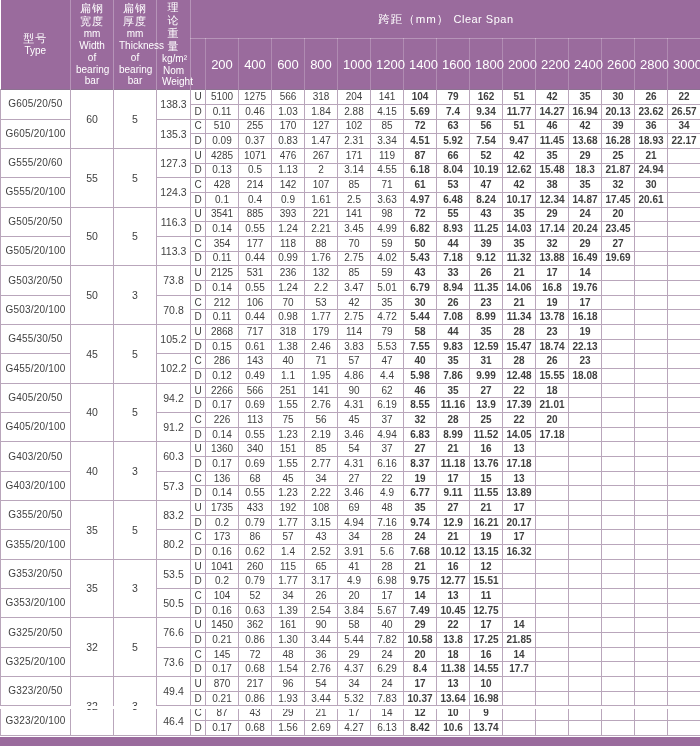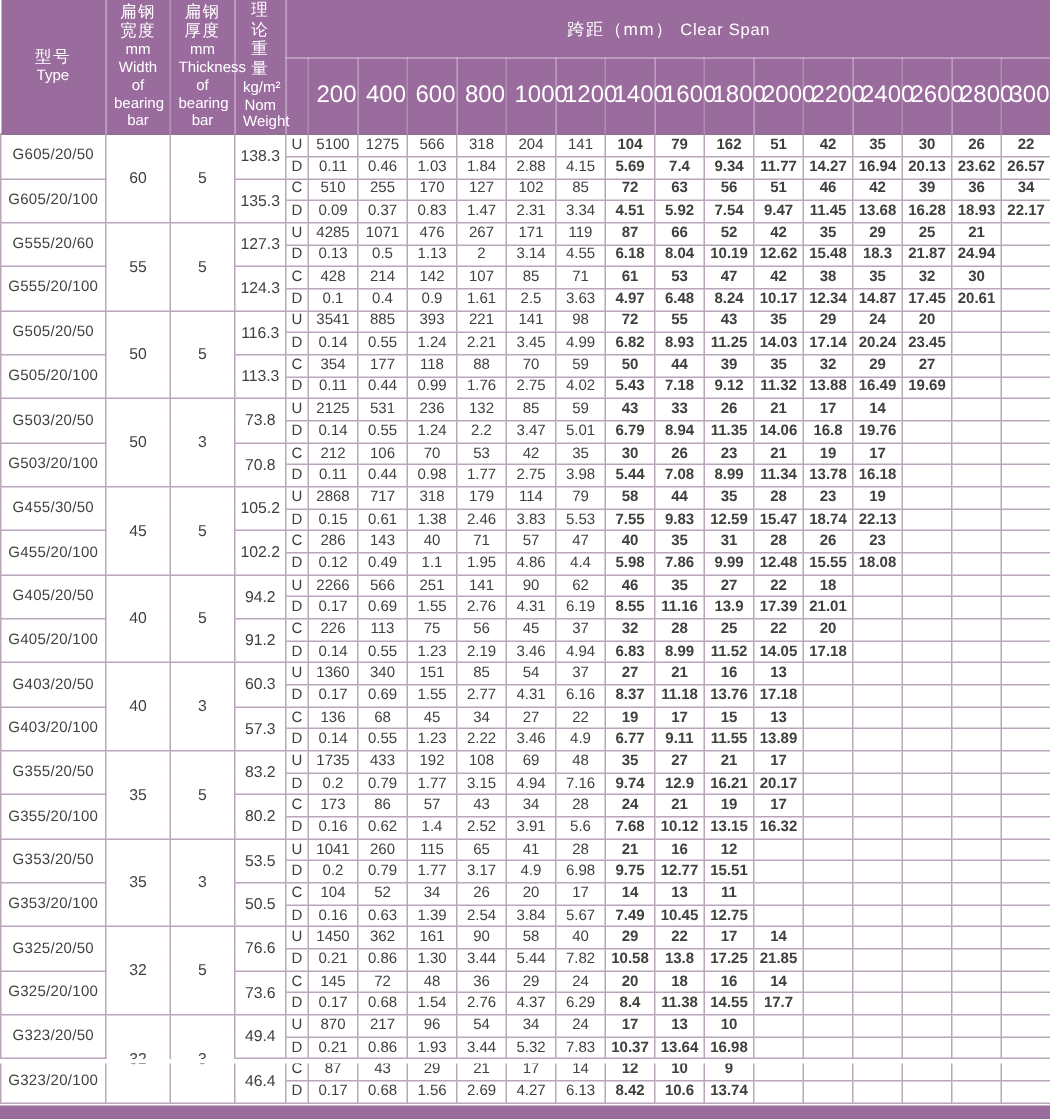--- a/index.html
+++ b/index.html
@@ -17,21 +17,21 @@
     background:var(--purple);
     color:#fff;
     font-weight:normal;
     padding:1px 5px;
     vertical-align:middle;
   }
   th.hdr-col{font-size:10px;line-height:1.18;border-right:1px solid rgba(255,255,255,.28);}
   th.hdr-col .zh{font-size:11px;letter-spacing:1px;}
   th.hdr-banner{font-size:11.5px;letter-spacing:1px;border-bottom:1px solid rgba(255,255,255,.28);height:26px;}
   th.hdr-banner .en{font-size:11px;letter-spacing:.5px;}
-  th.span-num{font-size:16px;height:34px;border-right:1px solid rgba(255,255,255,.22);}
+  th.span-num{font-size:13px;height:34px;border-right:1px solid rgba(255,255,255,.22);}
   th.marker-head{border-right:1px solid rgba(255,255,255,.22);}
   tbody td{
     border:1px solid var(--grid);
     height:14px;
     padding:0 1px;
     text-align:center;
     font-size:10px;
     line-height:1;
     white-space:nowrap;
     overflow:hidden;
@@ -398,21 +398,21 @@
           <td class="empty-cell"></td>
           <td class="empty-cell"></td>
         </tr>
         <tr>
           <td class="marker-cell">D</td>
           <td class="value-cell">0.11</td>
           <td class="value-cell">0.44</td>
           <td class="value-cell">0.98</td>
           <td class="value-cell">1.77</td>
           <td class="value-cell">2.75</td>
-          <td class="value-cell">3.98</td>
+          <td class="value-cell">4.72</td>
           <td class="value-cell hl">5.44</td>
           <td class="value-cell hl">7.08</td>
           <td class="value-cell hl">8.99</td>
           <td class="value-cell hl">11.34</td>
           <td class="value-cell hl">13.78</td>
           <td class="value-cell hl">16.18</td>
           <td class="empty-cell"></td>
           <td class="empty-cell"></td>
           <td class="empty-cell"></td>
         </tr>

